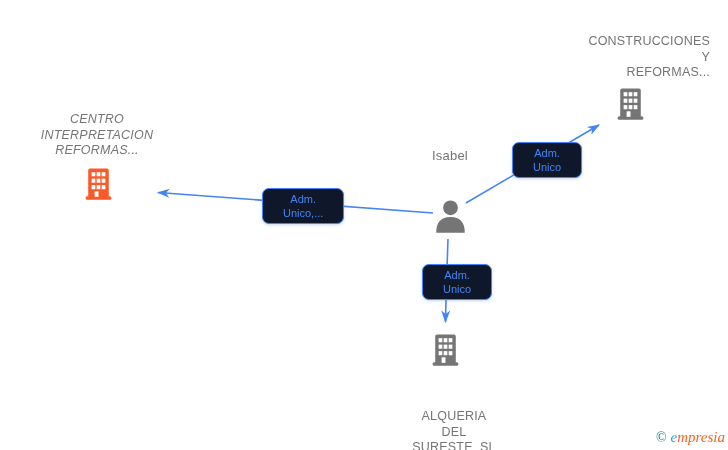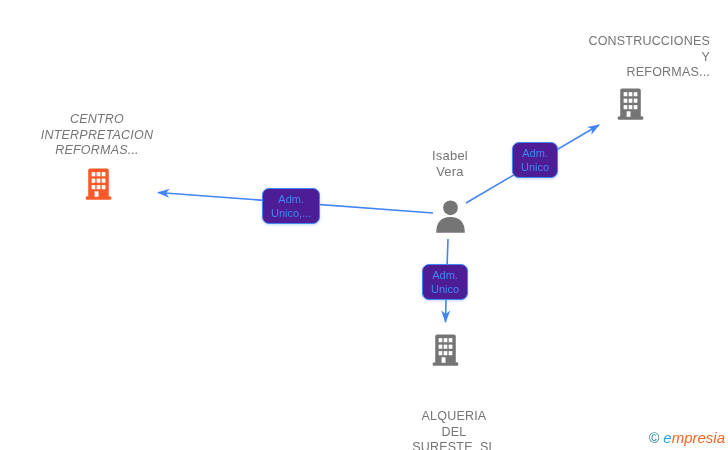--- a/index.html
+++ b/index.html
@@ -17,30 +17,30 @@
   }
   .node-label .ln{white-space:pre;}
   .caps{font-size:12.5px;}
 
   .icon{position:absolute;}
   .company-icon{color:#757575;}
   .company-icon.highlight{color:#fa5a28;}
   .person-icon{color:#757575;}
 
   .badge{
-    position:absolute;background:#4c1d95;
+    position:absolute;background:#0f172a;
     border:1.6px solid #4285f4;border-radius:7px;
     color:#4285f4;font-size:11px;line-height:14px;
-    padding:3px 8px;text-align:center;
+    padding:3px 20px;text-align:center;
     box-shadow:0 1px 3px rgba(90,140,220,.35);
   }
 
   .watermark{
     position:absolute;right:3px;bottom:3px;
-    font-family:Liberation Sans, sans-serif;font-style:italic;
+    font-family:Liberation Serif, serif;font-style:italic;
     font-size:15px;line-height:18px;white-space:nowrap;
   }
   .watermark .c{color:#1a7f8e;font-style:normal;font-size:14px;margin-right:4px;}
   .watermark .e{color:#29a8dc;}
   .watermark .rest{color:#f26522;}
 </style>
 </head>
 <body>
 
 <svg class="edge-layer" width="728" height="450" viewBox="0 0 728 450" aria-hidden="true">
@@ -98,21 +98,20 @@
         <rect x="16.2" y="18.6" width="3.6" height="4"></rect>
         <rect x="21.1" y="18.6" width="3.6" height="4"></rect>
       <rect x="14.2" y="24.6" width="3.8" height="5.4"></rect>
     </g>
   </svg>
 </div>
 
 <div>
   <div class="node-label" style="left:400px;top:148px;width:100px;">
     <div class="ln">Isabel</div>
-    <div class="ln">Vera</div>
   </div>
   <svg class="icon person-icon" style="left:431px;top:197px;" width="39" height="39" viewBox="0 0 36 36">
     <circle cx="18" cy="10" r="6.8" fill="currentColor"></circle>
     <path d="M4.8 33 q0 -14.5 13.2 -14.5 q13.2 0 13.2 14.5 z" fill="currentColor"></path>
   </svg>
 </div>
 
 <div>
   <svg class="icon company-icon" style="left:427px;top:332px;" width="37" height="37" viewBox="0 0 36 36">
     <rect x="8" y="2.5" width="20" height="28" rx="1.8" fill="currentColor"></rect>

